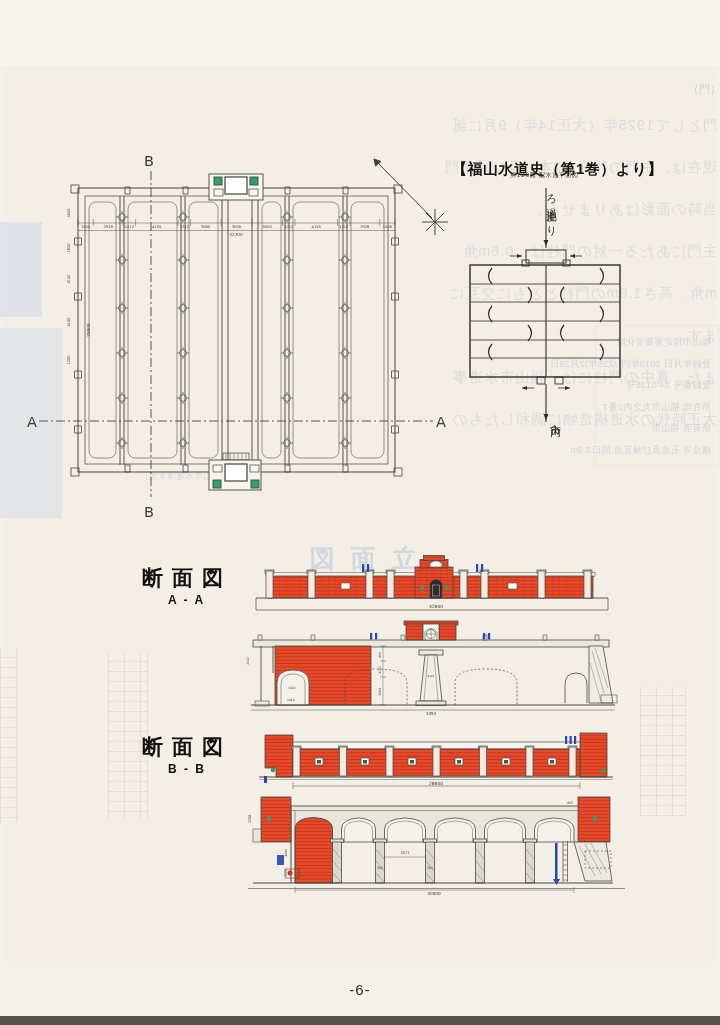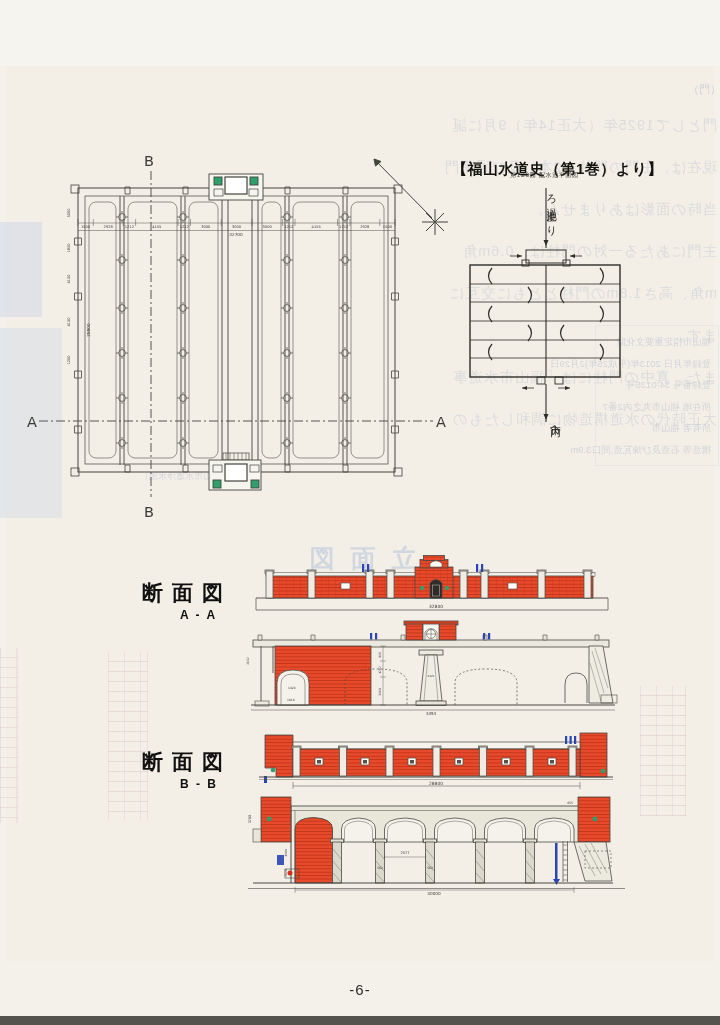--- a/index.html
+++ b/index.html
@@ -4,22 +4,22 @@
 <style>
   html,body{margin:0;padding:0;background:#e8e6df;}
   .page{position:relative;width:720px;height:1025px;background:#f3f1ea;overflow:hidden;
         font-family:"Liberation Sans","DejaVu Sans",sans-serif;}
   .tint{position:absolute;left:6px;top:66px;width:708px;height:895px;
         background:rgba(246,214,194,0.10);pointer-events:none;}
   .topstrip{position:absolute;left:0;top:0;width:720px;height:66px;background:#f5f4ef;}
   .scanbar{position:absolute;left:0;top:1016px;width:720px;height:9px;background:#55534e;}
   .title{position:absolute;font-weight:bold;font-size:16px;color:#14140f;letter-spacing:.5px;white-space:nowrap;}
   .sec-label{position:absolute;color:#101010;}
-  .sec-title{font-size:21px;font-weight:bold;letter-spacing:9px;white-space:nowrap;margin-top:15px;}
-  .sec-sub{font-size:12px;font-weight:bold;letter-spacing:2px;margin:1px 0 0 38px;}
+  .sec-title{font-size:21px;font-weight:bold;letter-spacing:9px;white-space:nowrap;}
+  .sec-sub{font-size:12px;font-weight:bold;letter-spacing:2px;margin:1px 0 0 26px;}
   .vtext{position:absolute;writing-mode:vertical-rl;font-size:10.5px;color:#22221e;letter-spacing:2px;}
   .page-num{position:absolute;left:0;top:981px;width:720px;text-align:center;
             font-size:15px;color:#2a2a26;letter-spacing:1px;}
   svg{position:absolute;overflow:visible;}
   svg text{fill:#3b3b36;stroke:none;font-family:"DejaVu Sans",sans-serif;}
   
   .bleed{position:absolute;transform:scaleX(-1);color:#7d96c2;pointer-events:none;white-space:nowrap;}
   .bleed-block{font-size:14.5px;line-height:42px;opacity:.20;letter-spacing:1px;}
   .bleed-box{font-size:9.5px;line-height:21.5px;opacity:.28;border:1.5px solid rgba(150,170,210,.35);
              padding:5px 7px;}

